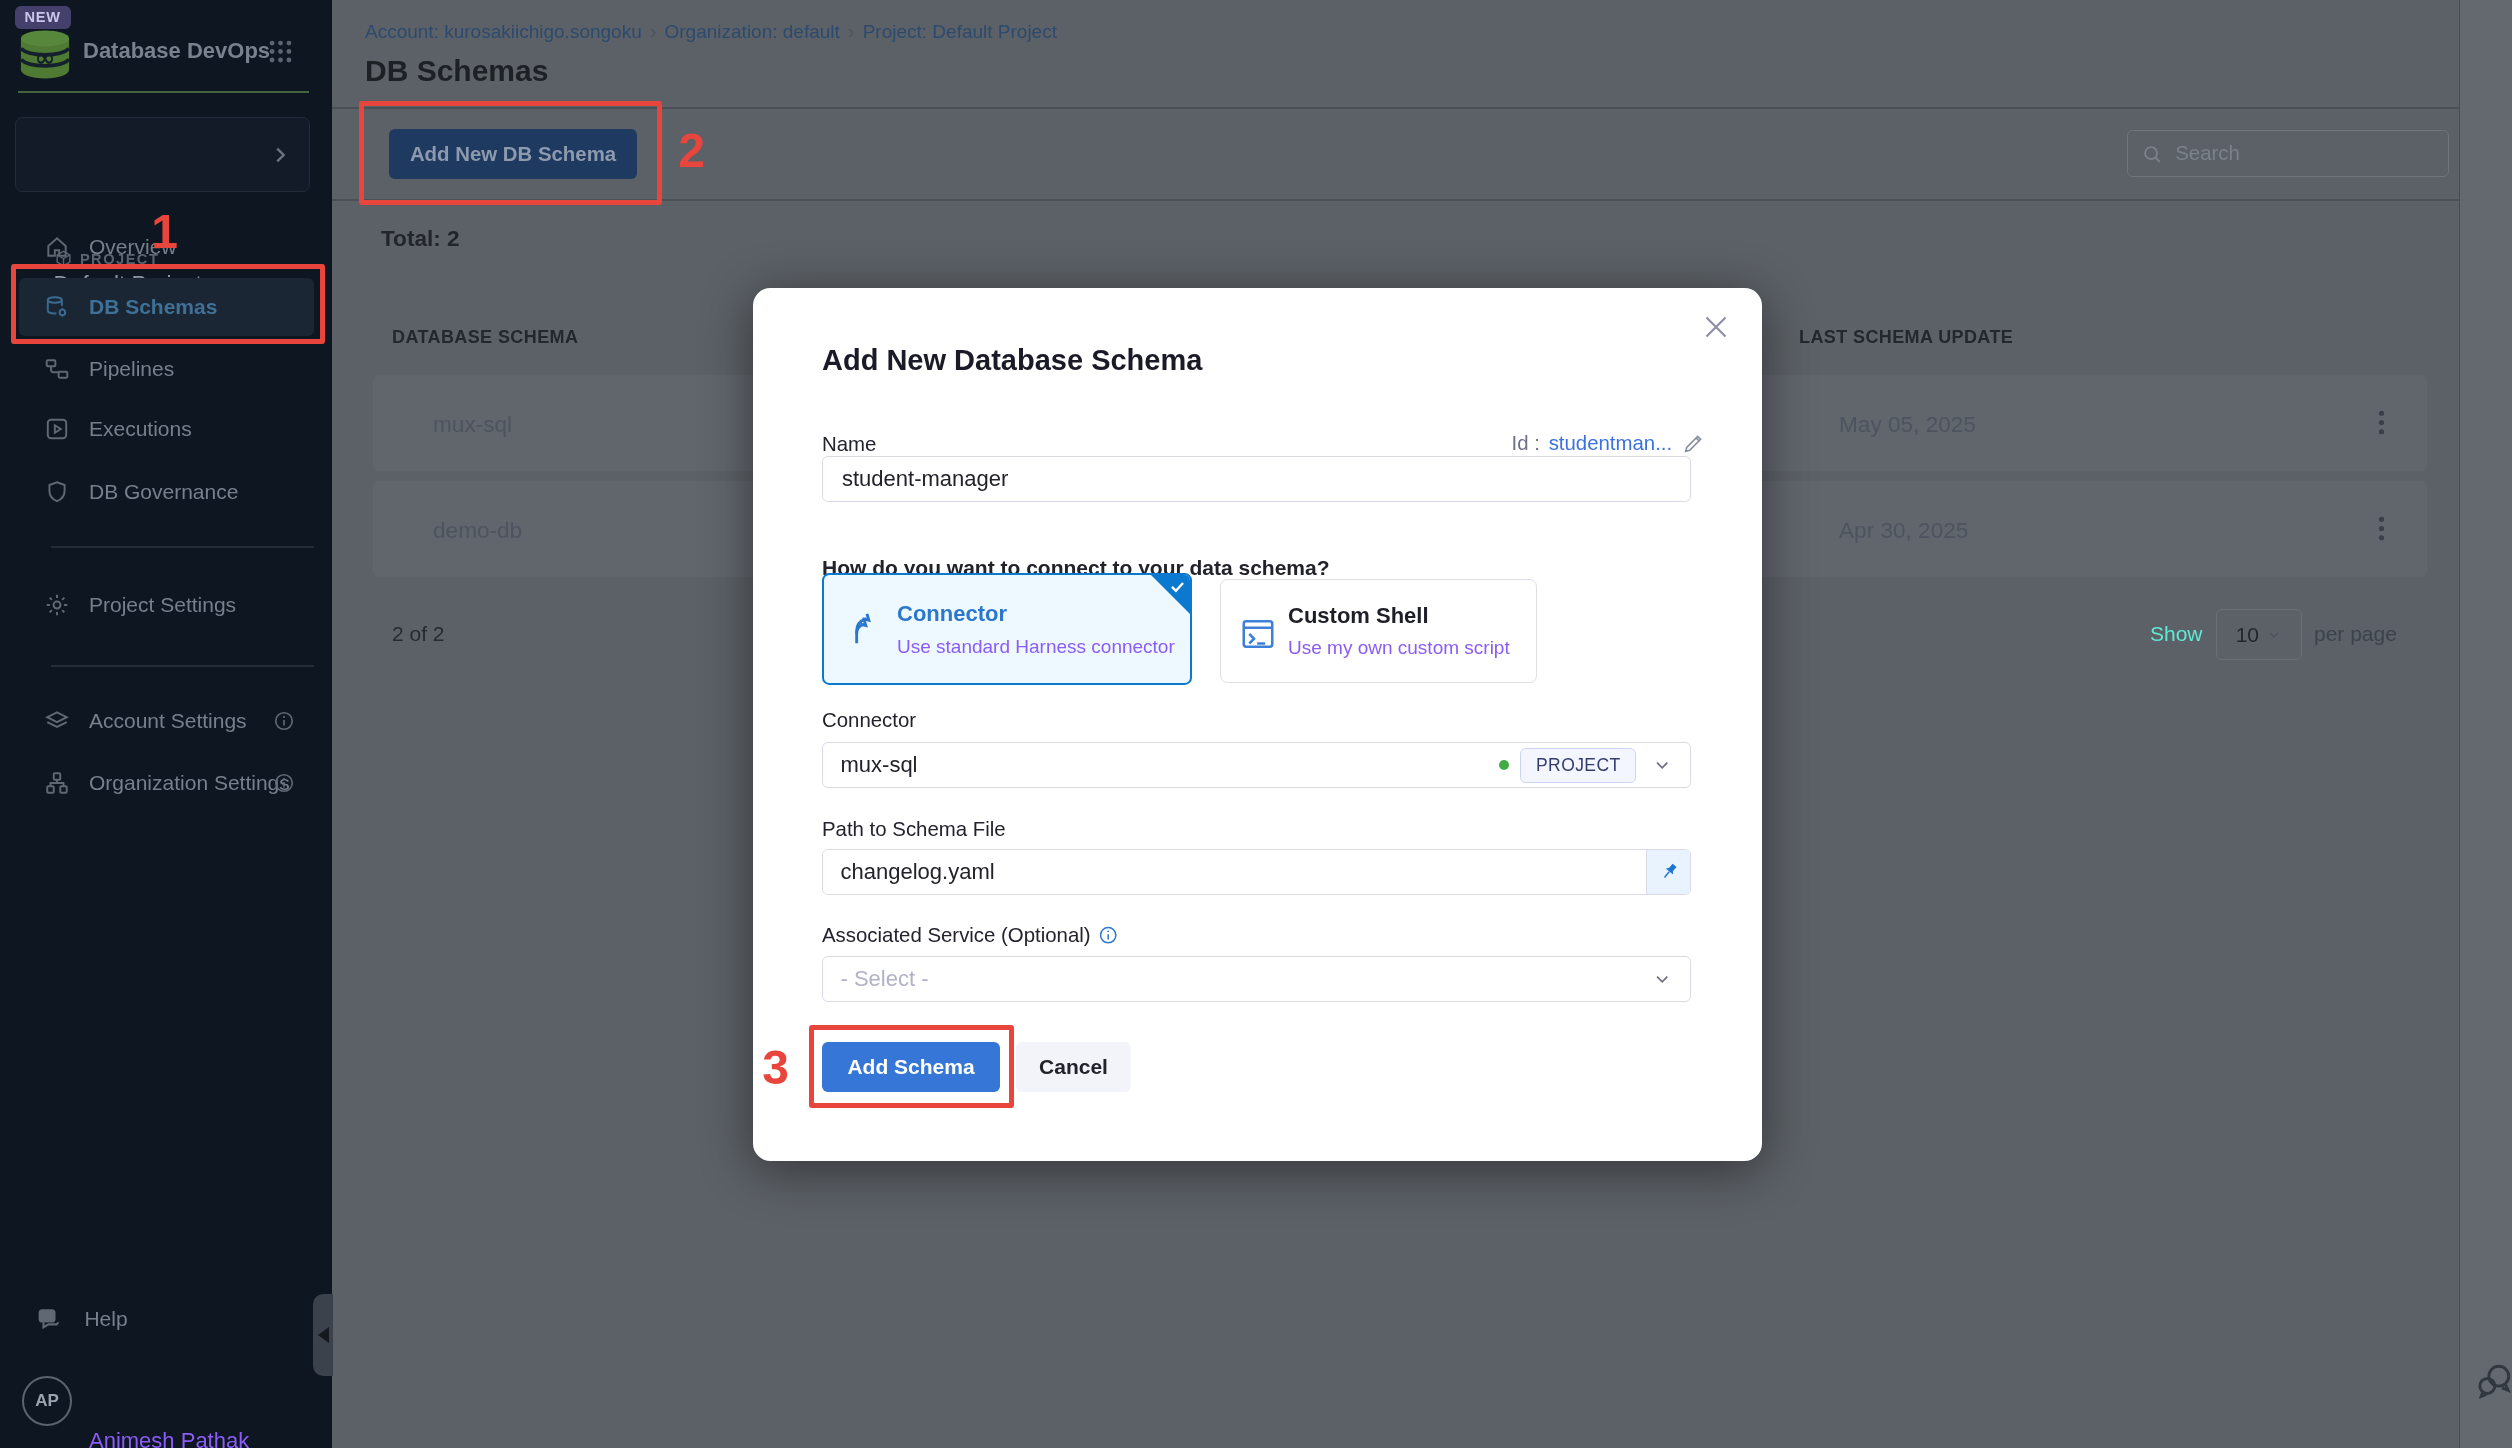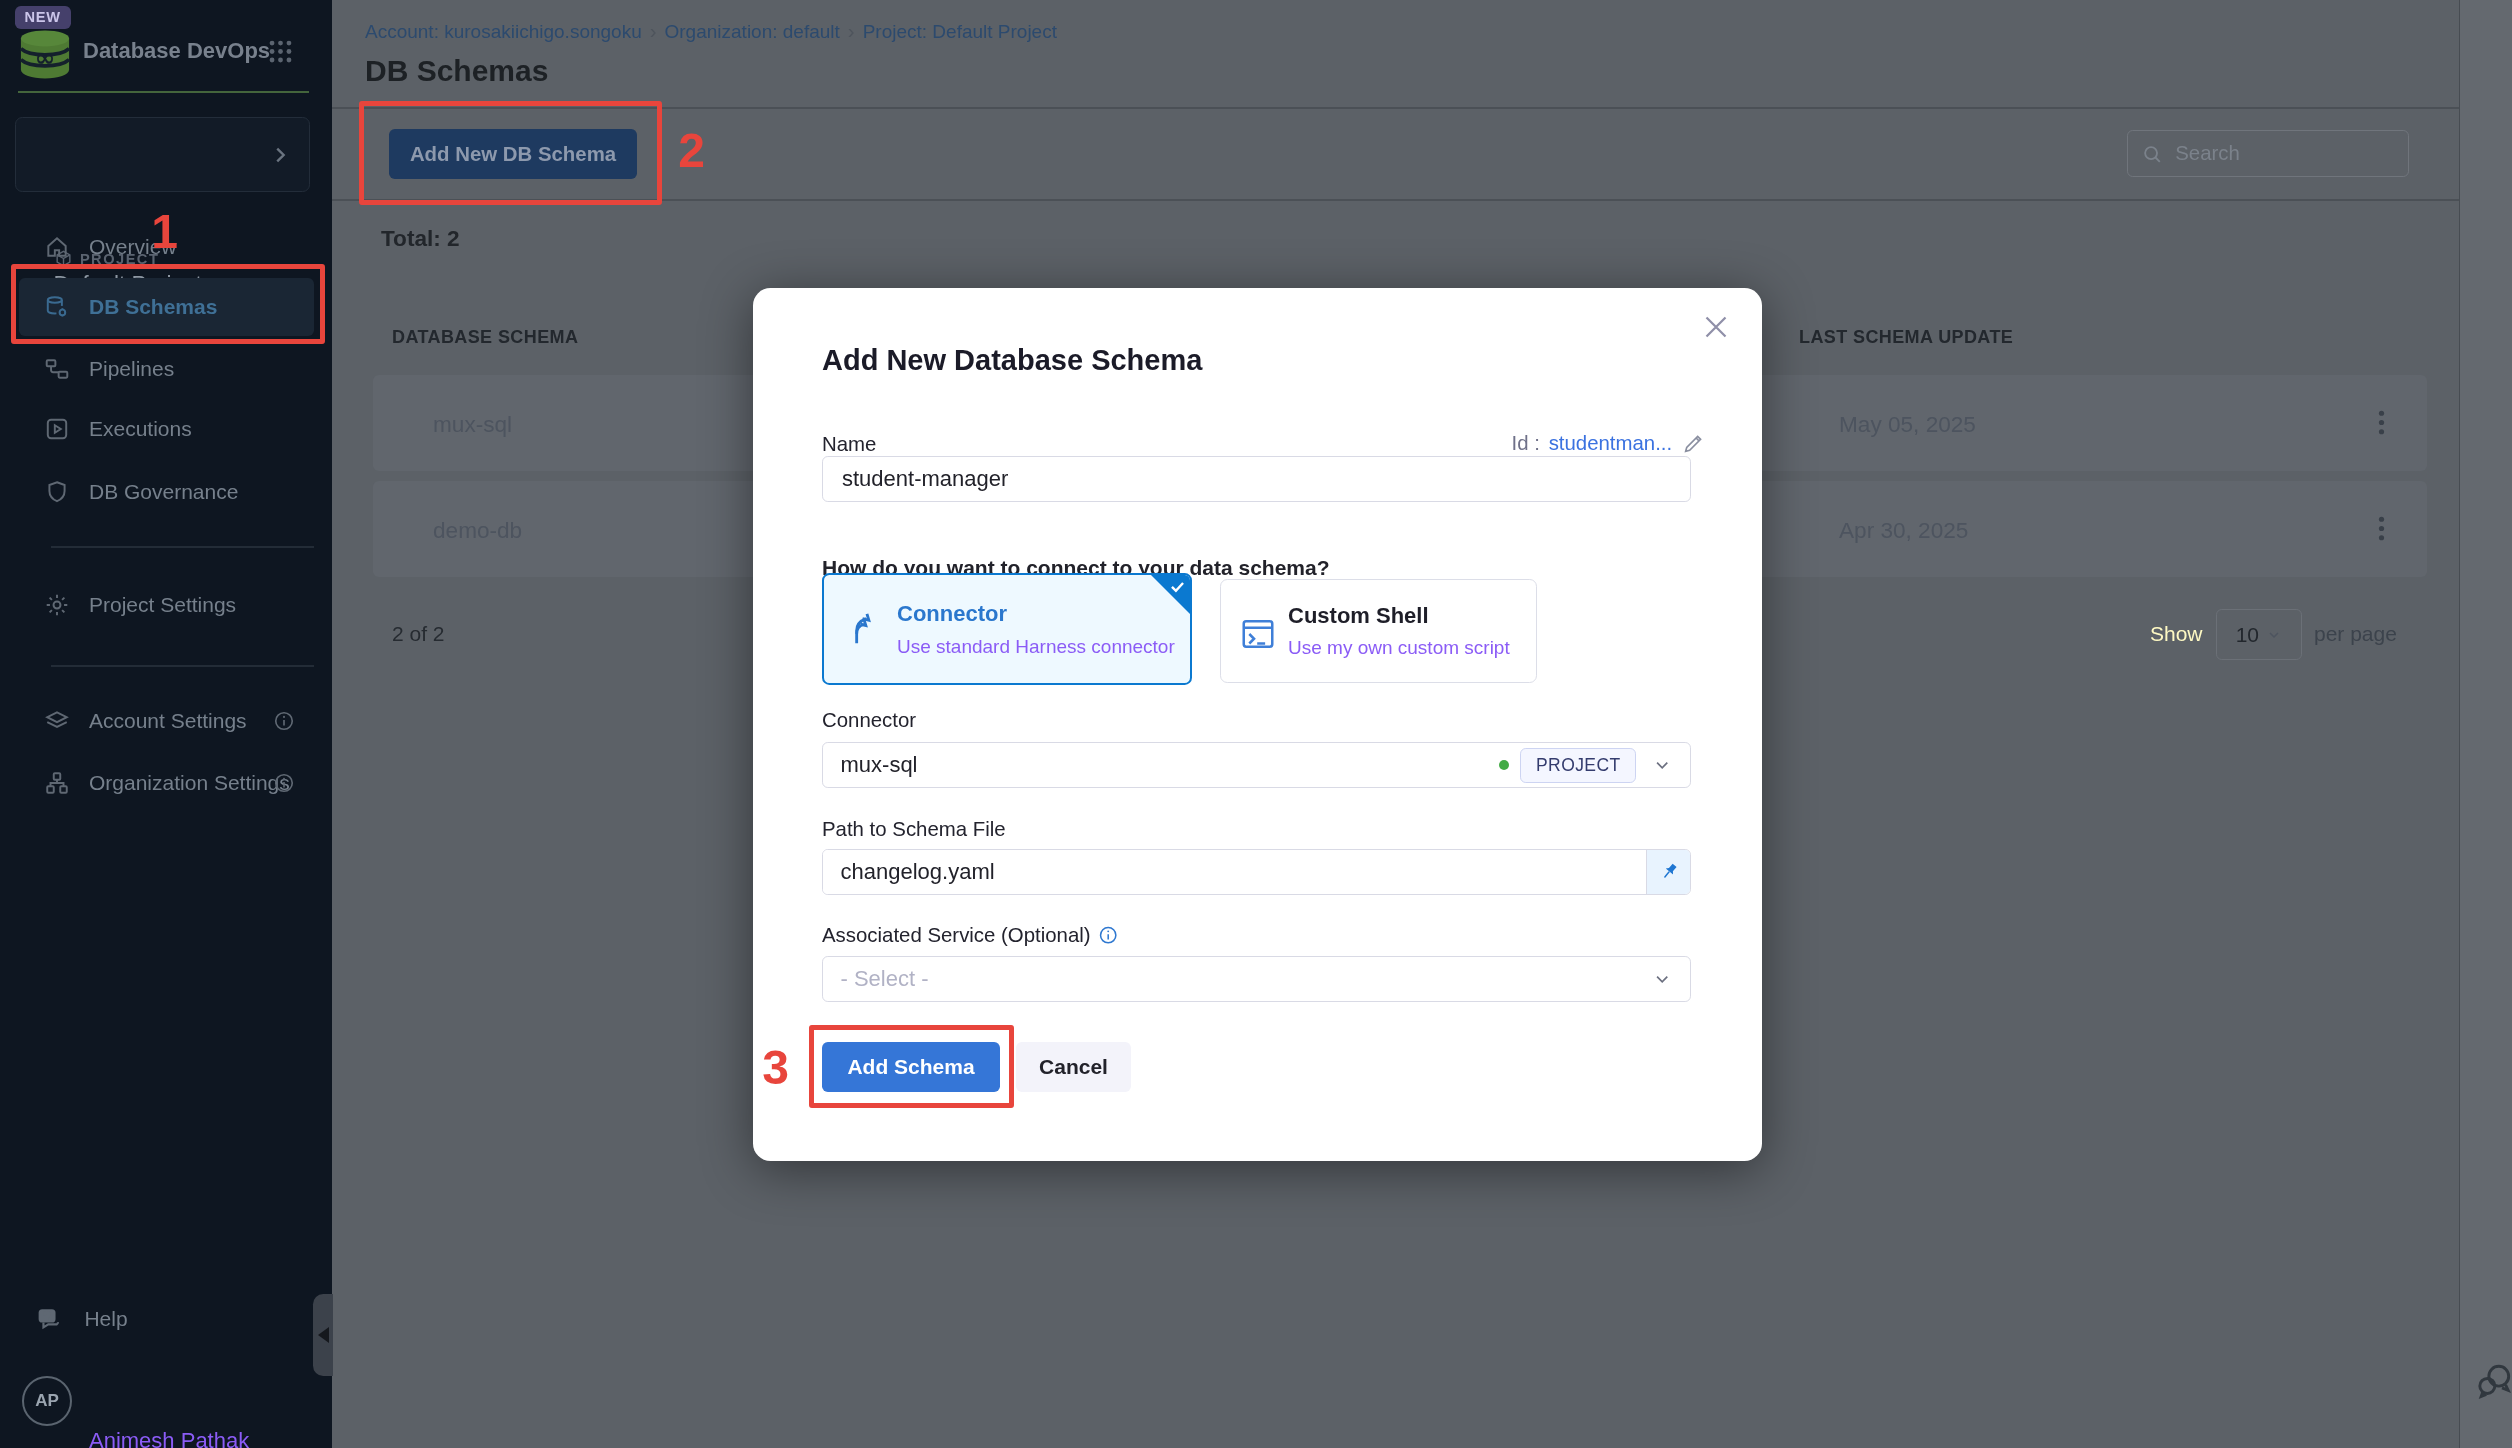--- a/index.html
+++ b/index.html
@@ -45,34 +45,34 @@
 
   
   .main{position:absolute;left:332px;top:0;width:2180px;height:1449px;z-index:1;}
   .rail{position:absolute;left:2127px;top:0;width:53px;height:1449px;background:#64696f;border-left:1.5px solid #474c52;}
   .crumbs{position:absolute;left:33px;top:20.4px;font-size:19px;color:#2c4a6e;display:flex;gap:8px;align-items:center;}
   .crumb-sep{color:#4e545c;font-size:20.4px;}
   .page-title{position:absolute;left:33px;top:54px;font-size:30px;font-weight:700;color:#1d2125;}
   .hdiv{position:absolute;left:0;width:2127px;height:1.5px;background:#4b5056;}
   .btn-add{position:absolute;left:57px;top:129px;width:248px;height:50px;background:#1e3a60;border:none;
            border-radius:5.8px;color:#8d99ad;font-size:20.4px;font-weight:700;font-family:inherit;}
-  .searchbox{position:absolute;left:1795px;top:130px;width:282px;height:47px;border:1.5px solid #70757c;
+  .searchbox{position:absolute;left:1795px;top:130px;width:322px;height:47px;border:1.5px solid #70757c;
              border-radius:5.8px;display:flex;align-items:center;padding:16px 13px;gap:10.2px;background:transparent;}
   .searchbox .ic{width:22px;height:22px;color:#7b828b;flex:0 0 auto;}
   .searchbox input{flex:1;border:none;outline:none;background:transparent;font-size:20.4px;color:#9aa0a8;
                    font-family:inherit;}
   .searchbox input::placeholder{color:#7b828b;}
   .total{position:absolute;left:49px;top:226px;font-size:22.6px;font-weight:700;color:#22262b;}
   .th{position:absolute;top:327px;font-size:18px;font-weight:700;letter-spacing:0.4px;color:#23282e;}
   .row{position:absolute;left:41px;width:2054px;height:96px;background:#61666d;border-radius:5.8px;}
   .row .name{position:absolute;left:60px;top:37px;font-size:22.6px;color:#4d545f;}
   .row .date{position:absolute;left:1466px;top:37px;font-size:22.6px;color:#4d545f;}
   .row .kebab{position:absolute;left:1990px;top:29px;width:37px;height:37px;color:#394049;}
   .pg-range{position:absolute;left:60px;top:622px;font-size:21px;color:#262b31;}
-  .pg-show{position:absolute;left:1818px;top:622px;font-size:21px;color:#fef9c3;}
+  .pg-show{position:absolute;left:1818px;top:622px;font-size:21px;color:#5eead4;}
   .pg-select{position:absolute;left:1884px;top:609px;width:86px;height:51px;border:1.5px solid #6b7077;border-radius:5.8px;
              display:flex;align-items:center;justify-content:center;gap:7.3px;font-size:21px;color:#22272d;}
   .pg-select .ic{width:16px;height:16px;color:#4d545f;}
   .pg-per{position:absolute;left:1982px;top:622px;font-size:21px;color:#3c434c;}
   .support{position:absolute;left:2142px;top:1360px;width:41px;height:41px;color:#31383f;}
 
   
   .modal{position:absolute;left:753px;top:288px;width:1009px;height:873px;background:#ffffff;border-radius:17.5px;
          box-shadow:0 8.8px 51px rgba(0,0,0,.45);z-index:10;}
   .m-close{position:absolute;left:944px;top:20.4px;width:38px;height:38px;color:#8f8fa8;}

